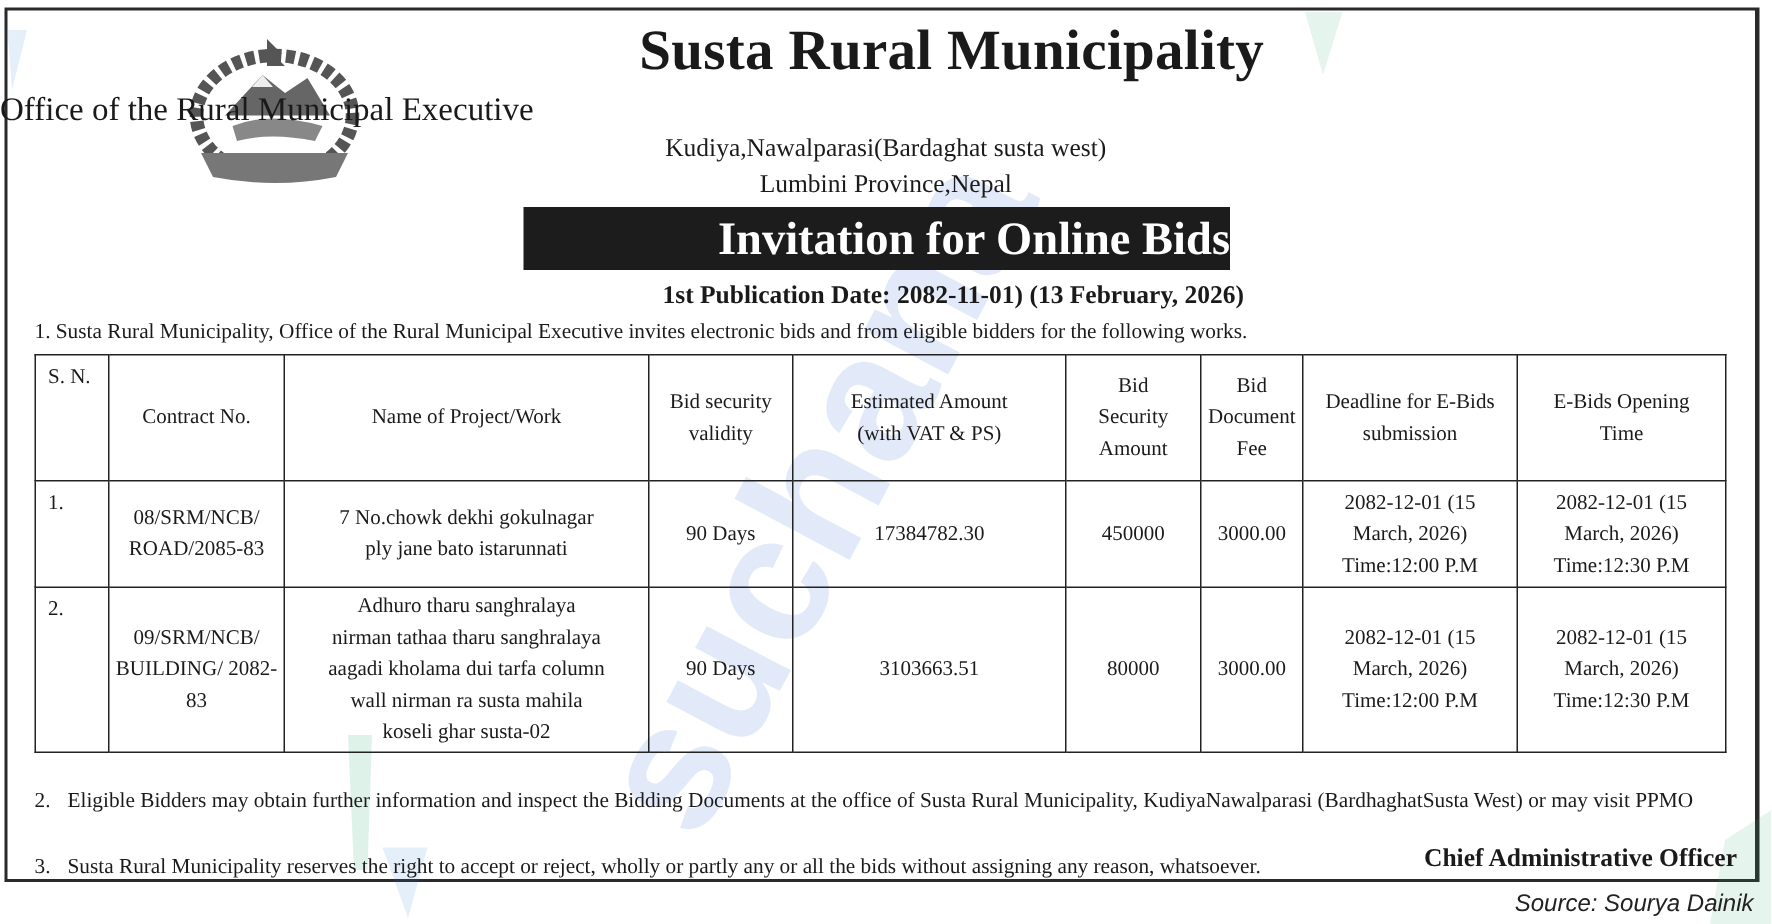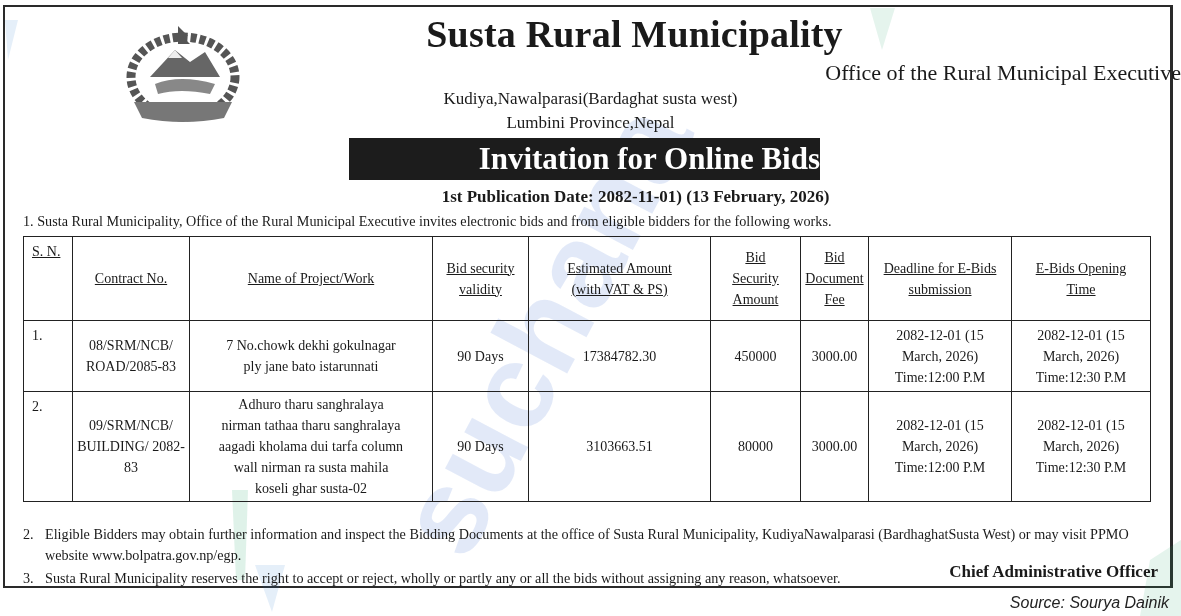--- a/index.html
+++ b/index.html
@@ -12,21 +12,21 @@
     border: 2px solid #2a2a2a; border-right-width: 3px; box-sizing: border-box; background: #fff;
   }
   .emblem {
     position: absolute; left: 120px; top: 22px; width: 126px; height: 100px;
   }
   .title {
     position: absolute; left: 0; width: 1181px; text-align: center; top: 12px;
     font-size: 38px; font-weight: bold; letter-spacing: 0.2px; margin-left: 44px;
   }
   .subtitle {
-    position: absolute; left: 0; width: 1181px; text-align: right; top: 60px;
+    position: absolute; left: 0; width: 1181px; text-align: left; top: 60px;
     font-size: 22px;
   }
   .address1 {
     position: absolute; left: 0; width: 1181px; text-align: center; top: 89px;
     font-size: 17px;
   }
   .address2 {
     position: absolute; left: 0; width: 1181px; text-align: center; top: 113px;
     font-size: 17px;
   }
@@ -44,21 +44,21 @@
   }
   table.bids {
     position: absolute; left: 23px; top: 236px; width: 1127px;
     border-collapse: collapse; font-size: 14px; table-layout: fixed;
   }
   table.bids th, table.bids td {
     border: 1.5px solid #222; text-align: center; vertical-align: middle;
     font-weight: normal; line-height: 21px; padding: 0 4px;
   }
   table.bids th.sn, table.bids td.sn { text-align: left; vertical-align: top; padding: 4px 0 0 8px; }
-  table.bids thead tr { height: 84px; text-decoration: underline; }
+  table.bids thead tr { height: 84px; }
   table.bids tbody tr.r1 { height: 71px; }
   table.bids tbody tr.r2 { height: 110px; }
   .note {
     position: absolute; left: 23px; font-size: 14.2px; line-height: 21px; margin-top: 28px;
   }
   .note .num { display: inline-block; width: 22px; }
   .note .indent { padding-left: 22px; }
   .signature {
     position: absolute; right: 23px; top: 562px; font-size: 17px; font-weight: bold;
   }
@@ -201,20 +201,19 @@
         <span>2082-12-01 (15</span><br>
         <span>March, 2026)</span><br>
         <span>Time:12:30 P.M</span>
       </td>
     </tr>
   </tbody>
 </table>
 
 <div class="note" style="top:496px;">
   <div><span class="num">2.</span><span>Eligible Bidders may obtain further information and inspect the Bidding Documents at the office of Susta Rural  Municipality, KudiyaNawalparasi (BardhaghatSusta West) or may visit PPMO</span></div>
-  <div class="indent">website www.bolpatra.gov.np/egp.</div>
 </div>
 <div class="note" style="top:540px;">
   <span class="num">3.</span><span>Susta Rural Municipality reserves the right to accept or reject, wholly or partly any or all the bids without assigning any reason, whatsoever.</span>
 </div>
 
 <div class="signature">Chief Administrative Officer</div>
 <div class="source">Source: Sourya Dainik</div>
 
 </body></html>

